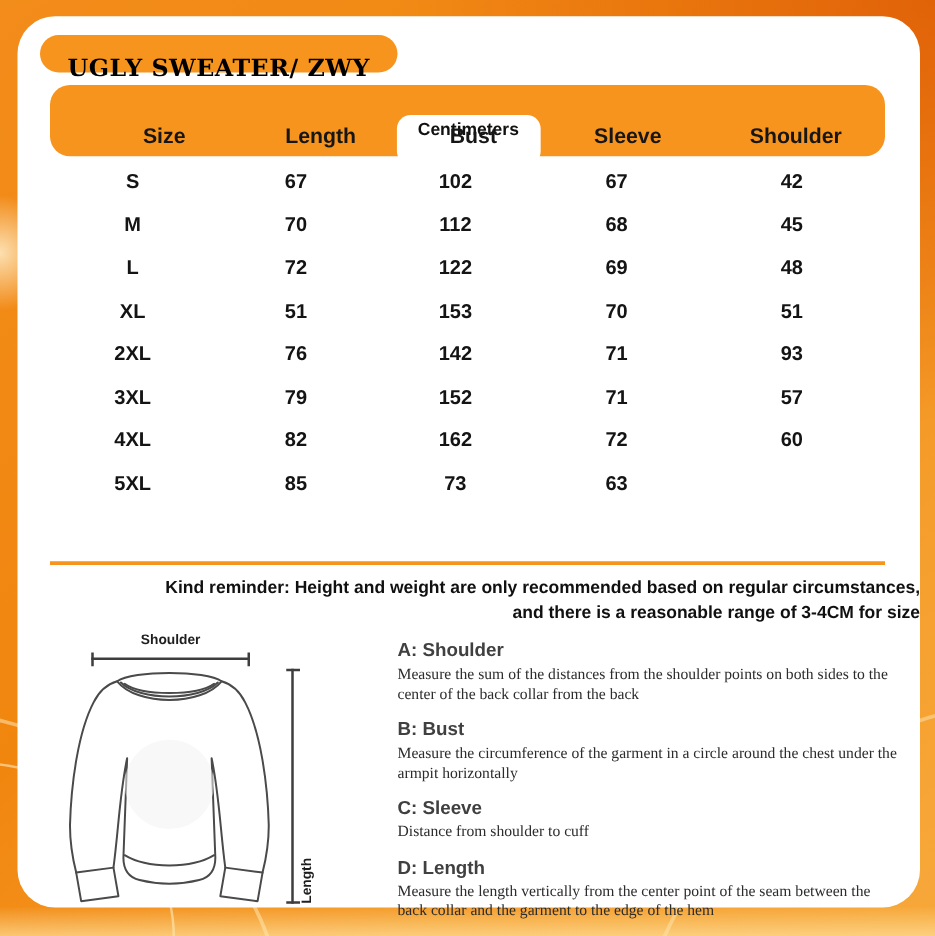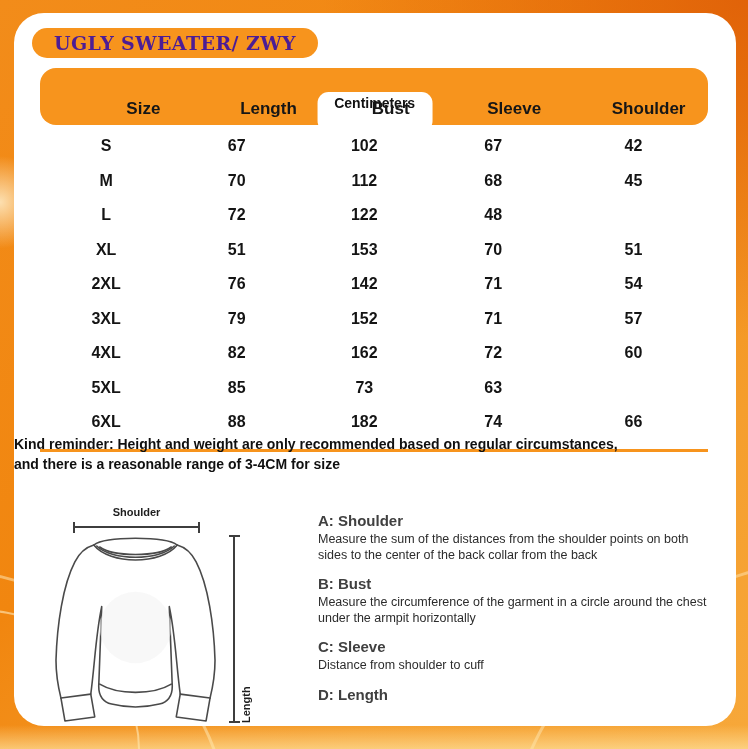--- a/index.html
+++ b/index.html
@@ -14,39 +14,39 @@
   .arc1 { width:560px; height:430px; left:-330px; bottom:-250px; transform:rotate(14deg); }
   .arc2 { width:330px; height:280px; left:-190px; bottom:-140px; border-width:2px; border-color:rgba(255,244,205,.55); }
   .arc3 { width:640px; height:520px; right:-400px; bottom:-330px; transform:rotate(-12deg); border-color:rgba(255,238,192,.45); }
   .bottom-band { position:absolute; left:0; bottom:0; width:100%; height:24px;
     background:linear-gradient(180deg, rgba(255,216,130,0), rgba(255,230,165,.65)); }
 
   .card { position:absolute; left:14px; top:13px; width:722px; height:713px;
     background:#fff; border-radius:30px; }
 
   .title-badge { position:absolute; left:18px; top:15px; height:30px; line-height:30px;
-    padding:0 22px; background:#F7941D; border-radius:15px; color:#4c1d95;
+    padding:12px 22px; background:#F7941D; border-radius:15px; color:#000000;
     font-family:"DejaVu Serif","Liberation Serif",serif; font-weight:bold; font-size:19px; letter-spacing:.4px; }
 
   .table-header { position:absolute; left:26px; top:55px; width:668px; height:57px;
     background:#F7941D; border-radius:16px; }
   .unit-pill { position:absolute; left:50.1%; top:24px; transform:translateX(-50%);
     background:#fff; border-radius:11px; height:40px; line-height:22px; padding:0 17px;
     font-size:14px; font-weight:bold; color:#111; white-space:nowrap; }
-  .col-row { position:absolute; left:12px; bottom:6px; width:100%; display:grid;
+  .col-row { position:absolute; left:0; bottom:6px; width:100%; display:grid;
     grid-template-columns:19.8% 19.3% 18.9% 19.7% 22.3%;padding-left:28px; }
   .col-row .cell { text-align:center; font-size:17px; font-weight:bold; color:#161616; }
 
   .table-body { position:absolute; left:26px; top:116px; width:668px; }
   .trow { display:grid; grid-template-columns:19.8% 19.3% 18.9% 19.7% 22.3%; height:34.5px; }
   .trow .cell { text-align:center; line-height:34.5px; font-size:16px; font-weight:bold; color:#141414; }
 
   .divider { position:absolute; left:26px; top:436px; width:668px; height:2.5px; background:#F7941D; }
 
-  .reminder { position:absolute; left:0; top:421px; width:100%; text-align:left;
+  .reminder { position:absolute; left:0; top:446px; width:100%; text-align:right;
     font-size:14px; font-weight:bold; color:#101010; line-height:20px; }
 
   
   .diagram { position:absolute; left:30px; top:492px; width:260px; height:242px; }
   .shoulder-label { position:absolute; left:29px; top:1px; width:127px; text-align:center;
     font-size:11px; font-weight:bold; color:#1e1e1e; }
   .shoulder-line { position:absolute; left:29px; top:21px; width:127px; height:0;
     border-top:2px solid #3e3e3e; }
   .shoulder-line::before, .shoulder-line::after { content:''; position:absolute; top:-6px;
     width:2px; height:11px; background:#3e3e3e; }
@@ -57,21 +57,21 @@
   .length-line::before, .length-line::after { content:''; position:absolute; left:-6px;
     width:11px; height:2px; background:#3e3e3e; }
   .length-line::before { top:0; } .length-line::after { bottom:0; }
   .length-label { position:absolute; left:196px; top:30px; height:188px; display:flex;
     align-items:center; writing-mode:vertical-rl; transform:rotate(180deg);
     font-size:11px; font-weight:bold; color:#1e1e1e; }
 
   
   .guide { position:absolute; left:304px; top:499px; width:400px; }
   .g-head { font-size:15px; font-weight:bold; color:#404040; margin-bottom:3px; }
-  .g-text { font-size:12.5px; line-height:15.5px; color:#2c2c2c; margin-bottom:12px; }
+  .g-text { font-size:12.5px; line-height:15.5px; color:#2c2c2c; margin-bottom:12px;font-family:Liberation Serif, serif; }
 </style>
 </head>
 <body>
 
 <div class="stage">
   <div class="arc arc1"></div>
   <div class="arc arc2"></div>
   <div class="arc arc3"></div>
   <div class="bottom-band"></div>
 
@@ -106,62 +106,56 @@
           <div class="cell">M</div>
           <div class="cell">70</div>
           <div class="cell">112</div>
           <div class="cell">68</div>
           <div class="cell">45</div>
         </div>
         <div class="trow">
           <div class="cell">L</div>
           <div class="cell">72</div>
           <div class="cell">122</div>
+          <div class="cell">69</div>
           <div class="cell">48</div>
         </div>
         <div class="trow">
           <div class="cell">XL</div>
           <div class="cell">51</div>
           <div class="cell">153</div>
           <div class="cell">70</div>
           <div class="cell">51</div>
         </div>
         <div class="trow">
           <div class="cell">2XL</div>
           <div class="cell">76</div>
           <div class="cell">142</div>
           <div class="cell">71</div>
-          <div class="cell">54</div>
+          <div class="cell">93</div>
         </div>
         <div class="trow">
           <div class="cell">3XL</div>
           <div class="cell">79</div>
           <div class="cell">152</div>
           <div class="cell">71</div>
           <div class="cell">57</div>
         </div>
         <div class="trow">
           <div class="cell">4XL</div>
           <div class="cell">82</div>
           <div class="cell">162</div>
           <div class="cell">72</div>
           <div class="cell">60</div>
         </div>
         <div class="trow">
           <div class="cell">5XL</div>
           <div class="cell">85</div>
           <div class="cell">73</div>
           <div class="cell">63</div>
-        </div>
-        <div class="trow">
-          <div class="cell">6XL</div>
-          <div class="cell">88</div>
-          <div class="cell">182</div>
-          <div class="cell">74</div>
-          <div class="cell">66</div>
         </div>
       </div>
 
     <div class="divider"></div>
 
     <div class="reminder">
       <div>Kind reminder: Height and weight are only recommended based on regular circumstances,</div>
       <div>and there is a reasonable range of 3-4CM for size</div>
     </div>
 
@@ -197,17 +191,18 @@
         <div>
           <div class="g-head">B: Bust</div>
           <div class="g-text">Measure the circumference of the garment in a circle around the chest under the armpit horizontally</div>
         </div>
         <div>
           <div class="g-head">C: Sleeve</div>
           <div class="g-text">Distance from shoulder to cuff</div>
         </div>
         <div>
           <div class="g-head">D: Length</div>
+          <div class="g-text">Measure the length vertically from the center point of the seam between the back collar and the garment to the edge of the hem</div>
         </div>
       </div>
 
   </div>
 </div>
 
 </body></html>

